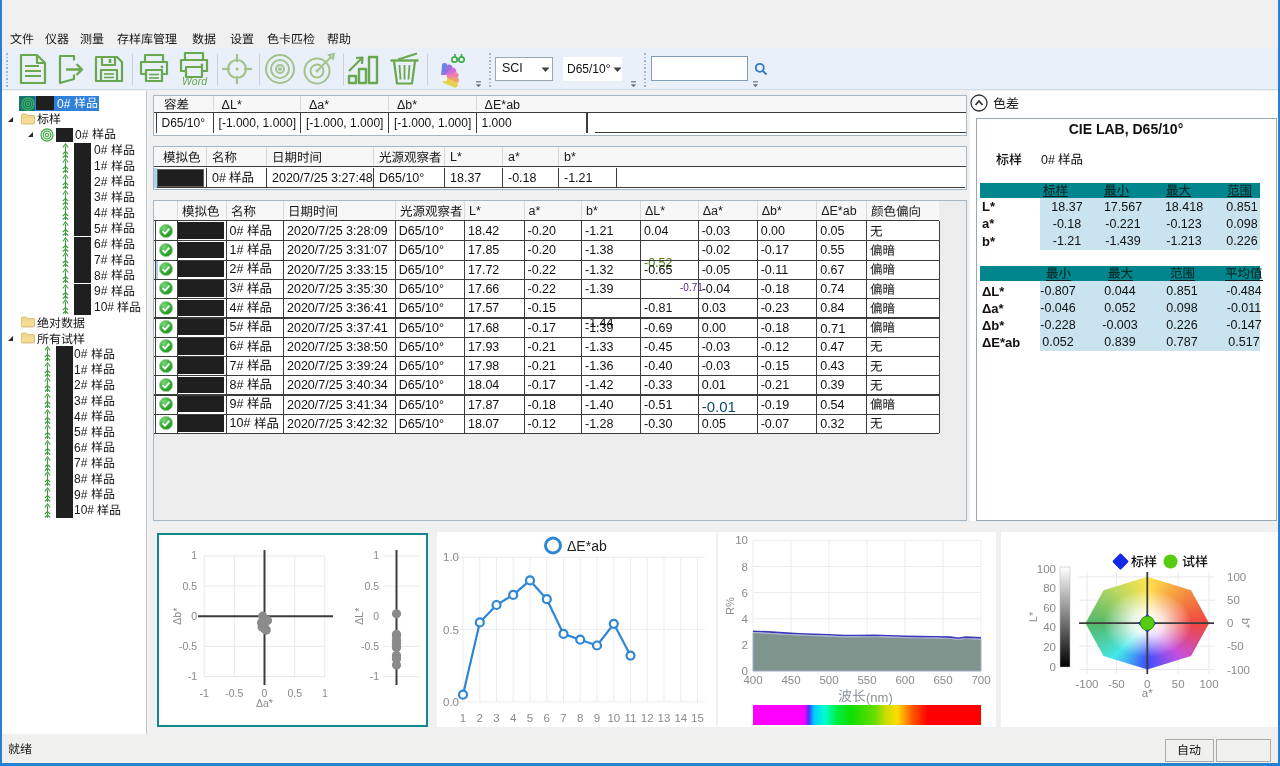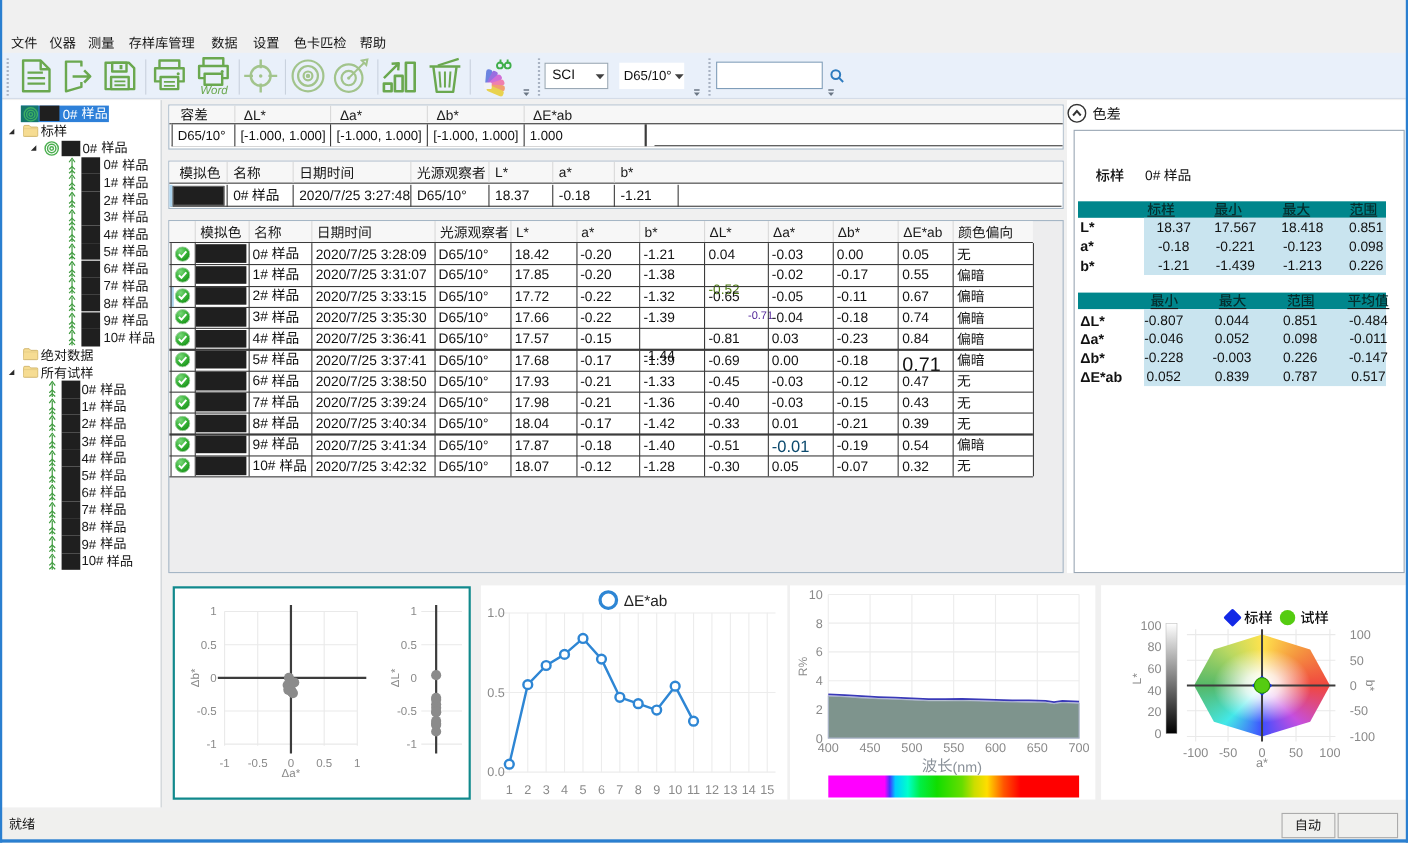--- a/index.html
+++ b/index.html
@@ -747,21 +747,21 @@
         <use href="#yangpin"></use>
       </svg></div>
 <div class="a" style="left:287.0px;top:320.5px;font-size:12.5px;color:#111">2020/7/25 3:37:41</div>
 <div class="a" style="left:398.7px;top:320.5px;font-size:12.5px;color:#111">D65/10°</div>
 <div class="a" style="left:468.0px;top:320.5px;font-size:12.5px;color:#111">17.68</div>
 <div class="a" style="left:527.5px;top:320.5px;font-size:12.5px;color:#111">-0.17</div>
 <div class="a" style="left:585.0px;top:320.5px;font-size:12.5px;color:#111">-1.39</div>
 <div class="a" style="left:644.0px;top:320.5px;font-size:12.5px;color:#111">-0.69</div>
 <div class="a" style="left:701.7px;top:320.5px;font-size:12.5px;color:#111">0.00</div>
 <div class="a" style="left:760.7px;top:320.5px;font-size:12.5px;color:#111">-0.18</div>
-<div class="a" style="left:820.2px;top:320.5px;font-size:18px;color:#111">0.71</div>
+<div class="a" style="left:820.2px;top:320.5px;font-size:13px;color:#111">0.71</div>
 <svg class="z" style="left:870.2px;top:321.0px;color:#1a1a1a;" width="25.0" height="12.5" viewBox="0 -860 2000 1000">
       <use href="#pianan"></use>
     </svg>
 <svg class="a" style="left:159px;top:339.3px" width="14" height="14" viewBox="0 0 14 14">
       <circle cx="7" cy="7" r="6.6" fill="url(#chk)"></circle>
       <circle cx="7" cy="7" r="6.6" fill="none" stroke="#9fce9f" stroke-width="0.9"></circle>
       <path d="M3.6 7.2 L6 9.6 L10.4 4.6" fill="none" stroke="#fff" stroke-width="1.8"></path>
     </svg>
 <div class="swatch" style="left:178.4px;top:338.0px;width:45.8px;height:16.5px"></div>
 <div class="a" style="left:229.6px;top:339.3px;font-size:12.5px;color:#111;white-space:nowrap">6# <svg style="display:inline-block;vertical-align:-1.8px;color:#111" width="25.0" height="12.5" viewBox="0 -860 2000 1000">
@@ -891,20 +891,21 @@
 <div class="dkline" style="left:154px;top:433.0px;width:785.3px;height:1.2px"></div>
 <div class="a" style="left:970px;top:91px;width:308px;height:430px;background:#fff"></div>
 <svg class="a" style="left:970px;top:94px" width="18" height="18" viewBox="0 0 18 18">
 <circle cx="9" cy="9" r="8" fill="none" stroke="#333" stroke-width="1.3"></circle>
 <path d="M5.5 11 L9 7 L12.5 11" fill="none" stroke="#333" stroke-width="1.8"></path>
     </svg>
 <svg class="z" style="left:993.0px;top:97.3px;color:#1a1a1a;" width="26.0" height="13" viewBox="0 -860 2000 1000">
       <use href="#secha"></use>
     </svg>
 <div class="gbox" style="left:975.5px;top:117.5px;width:301px;height:403px;border-color:#9aa7b4"></div>
+<div class="a" style="left:975px;top:121px;width:302px;text-align:center;font-size:14px;font-weight:bold;color:#111">CIE LAB, D65/10°</div>
 <svg class="z" style="left:996.0px;top:152.8px;color:#111;" width="26.0" height="13" viewBox="0 -860 2000 1000">
       <use href="#b_biaoyang"></use>
     </svg>
 <div class="a" style="left:1041px;top:152.5px;font-size:12.5px;color:#111;white-space:nowrap">0# <svg style="display:inline-block;vertical-align:-1.8px;color:#111" width="25.0" height="12.5" viewBox="0 -860 2000 1000">
         <use href="#yangpin"></use>
       </svg></div>
 <div class="a" style="left:980px;top:182.5px;width:280px;height:15px;background:#00868c"></div>
 <div class="a" style="left:1040px;top:197.5px;width:220px;height:52px;background:#c9e4ef"></div>
 <svg class="z" style="left:1042.5px;top:183.8px;color:#052e2e;" width="25.0" height="12.5" viewBox="0 -860 2000 1000">
       <use href="#b_biaoyang"></use>

